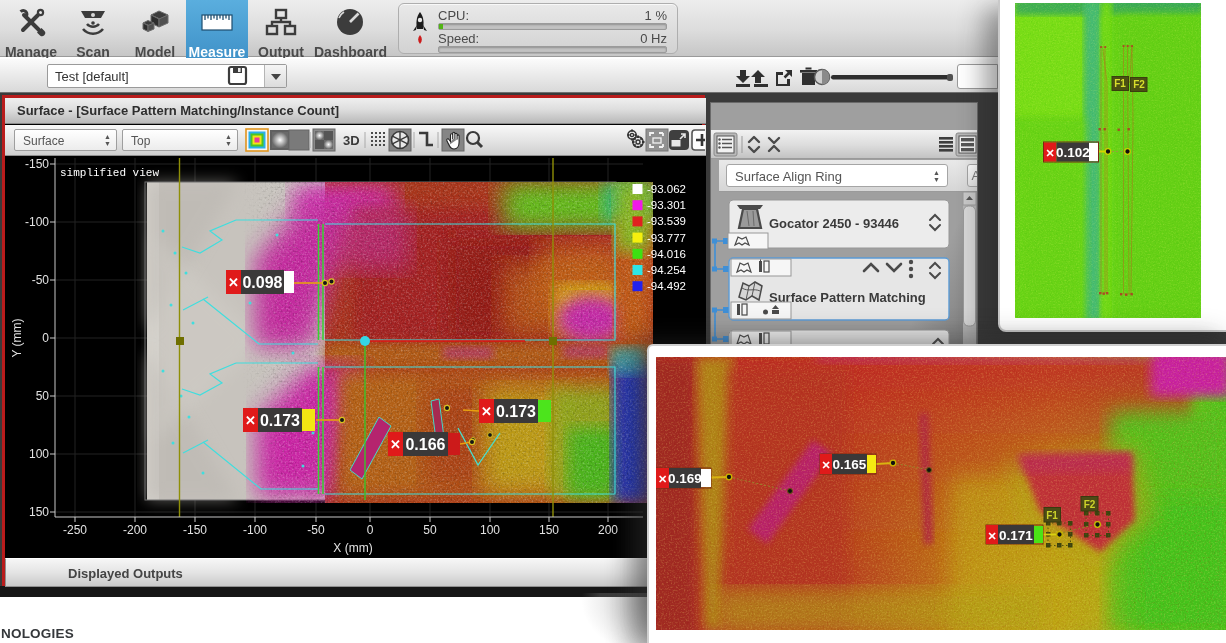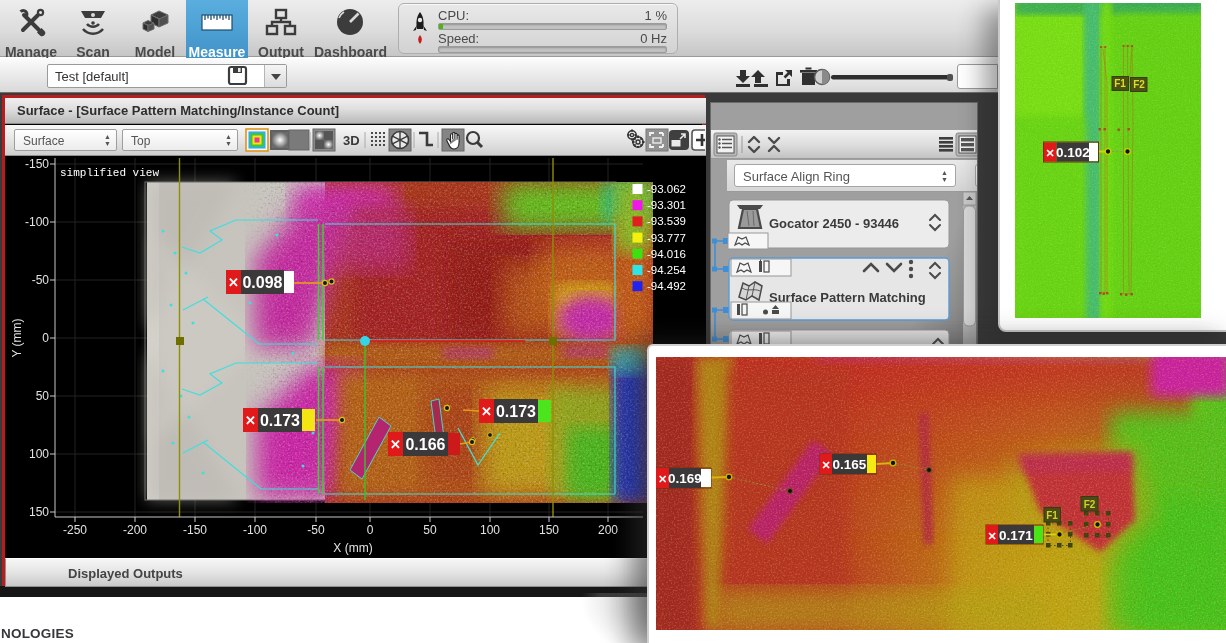--- a/index.html
+++ b/index.html
@@ -66,21 +66,21 @@
 
 #twin { left:710px; top:102px; width:268px; height:484px; background:#9f9f9f;
   border:1px solid #6a6a6a; overflow:hidden; }
 #ttitle { left:0; top:0; width:266px; height:26px;
   background:linear-gradient(#efefef,#dedede 45%,#b9b9b9);
   border-bottom:1px solid #8b8b8b; color:#2e2e2e; font-weight:bold; font-size:13px; }
 #ttitle span { position:absolute; left:8px; top:5px; }
 #ttoolbar { left:0; top:27px; width:266px; height:29px;
   background:linear-gradient(#f2f2f2,#dcdcdc 55%,#c3c3c3);
   border-bottom:1px solid #9a9a9a; }
-#tcomborow { left:16px; top:57px; width:266px; height:32px;
+#tcomborow { left:8px; top:57px; width:266px; height:32px;
   background:linear-gradient(#e9e9e9,#d6d6d6); border-bottom:1px solid #9a9a9a; }
 #tcombo { position:absolute; left:7px; top:4px; width:222px; height:23px; background:#fff;
   border:1px solid #a5a5a5; border-radius:3px; font-size:13px; color:#555; }
 #taddbtn { position:absolute; left:232px; top:4px; width:32px; height:23px;
   background:linear-gradient(#fdfdfd,#e2e2e2); border:1px solid #a5a5a5; border-radius:3px;
   font-size:13px; color:#777; text-align:center; line-height:21px;margin-left:16px; }
 
 
 #gpop { left:998px; top:-8px; width:236px; height:340px; background:#fff;
   border:2px solid #c9c9c9; border-radius:8px;

